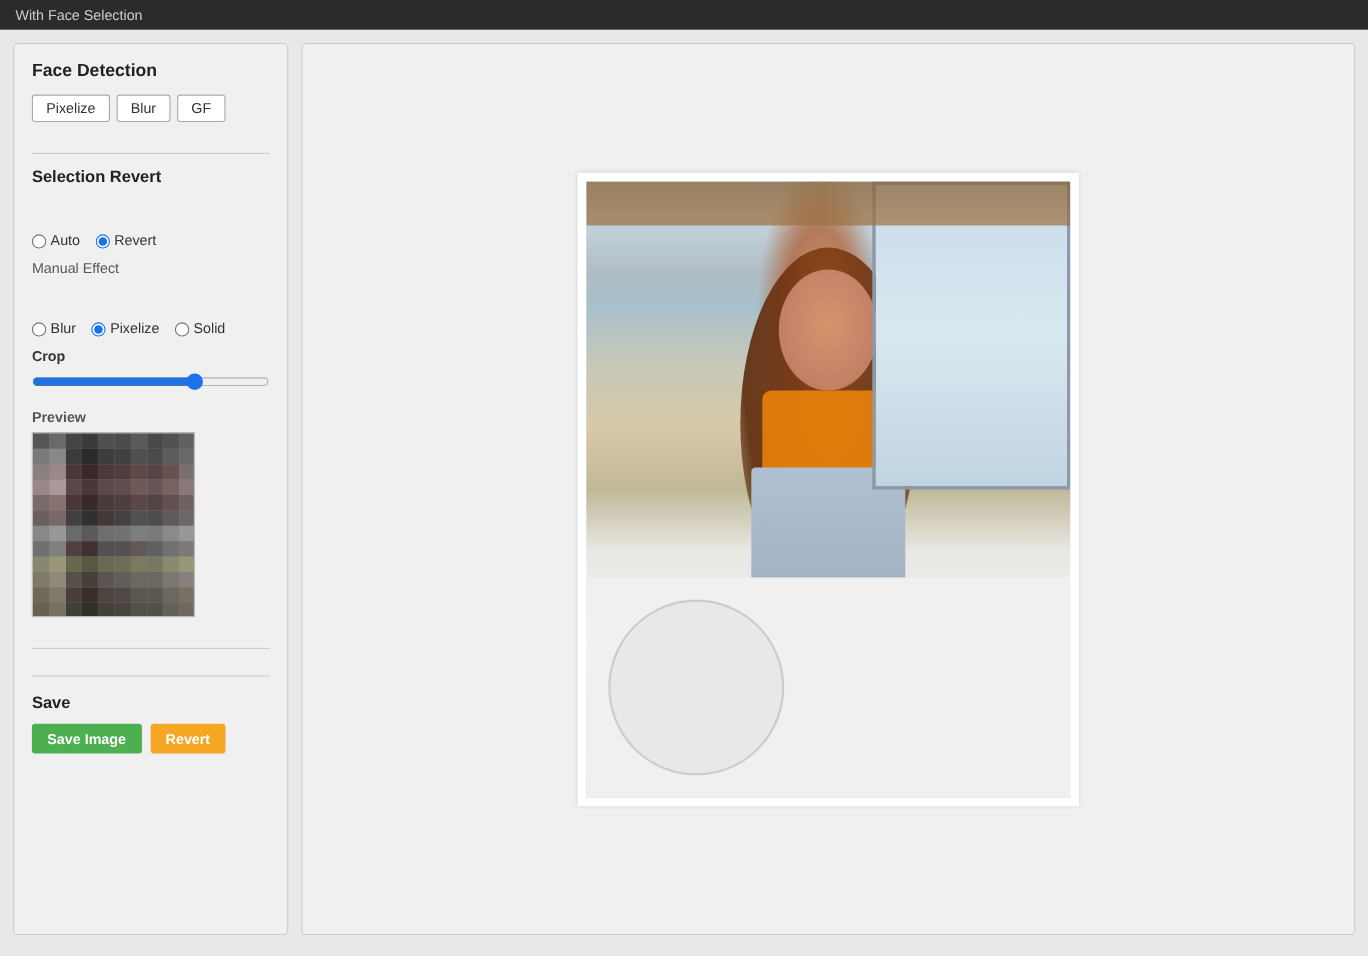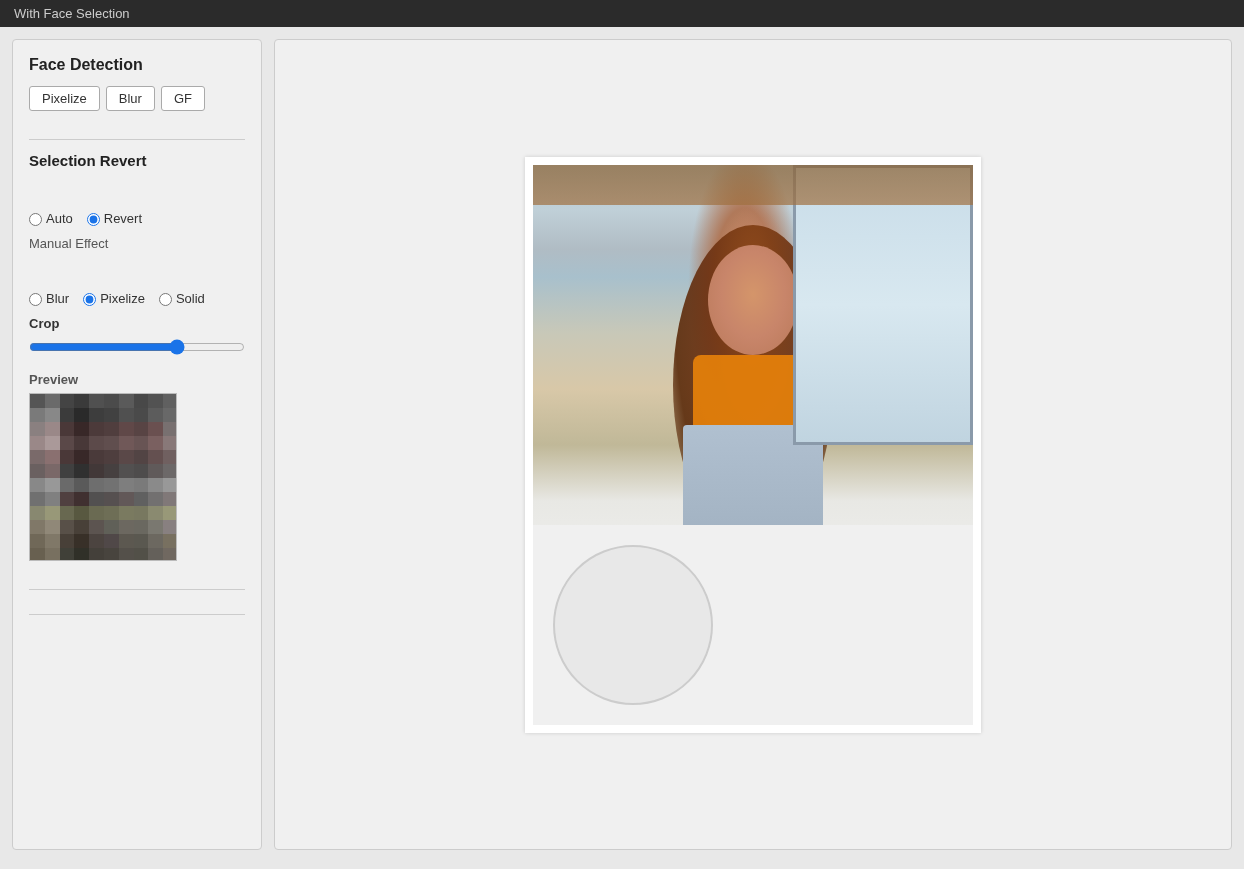--- a/index.html
+++ b/index.html
@@ -366,20 +366,27 @@
           <div class="pixel-cell" style="background-color: rgb(100, 96, 90);"></div>
           <div class="pixel-cell" style="background-color: rgb(112, 104, 96);"></div>
         </div>
     </div>
 
     <hr class="divider">
 
 
     <hr class="divider">
 
+    <div class="save-section">
+      <div class="sub-section-title">Save</div>
+      <div class="save-btn-group">
+        <button class="btn-save">Save Image</button>
+        <button class="btn-revert">Revert</button>
+      </div>
+    </div>
   </div>
 
   <div class="right-panel">
     <div class="image-frame">
 
       <div style="
         width: 440px;
         height: 560px;
         background:
           radial-gradient(ellipse 60px 100px at 50% 18%, #c4856a 0%, transparent 60%),

